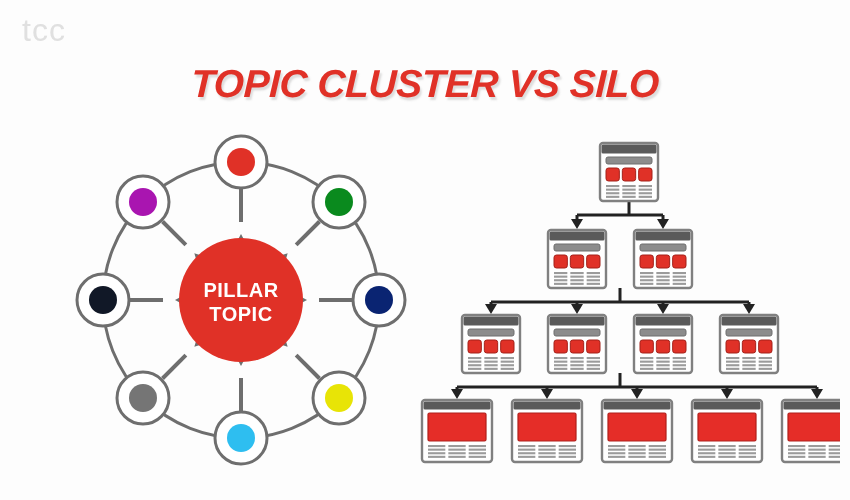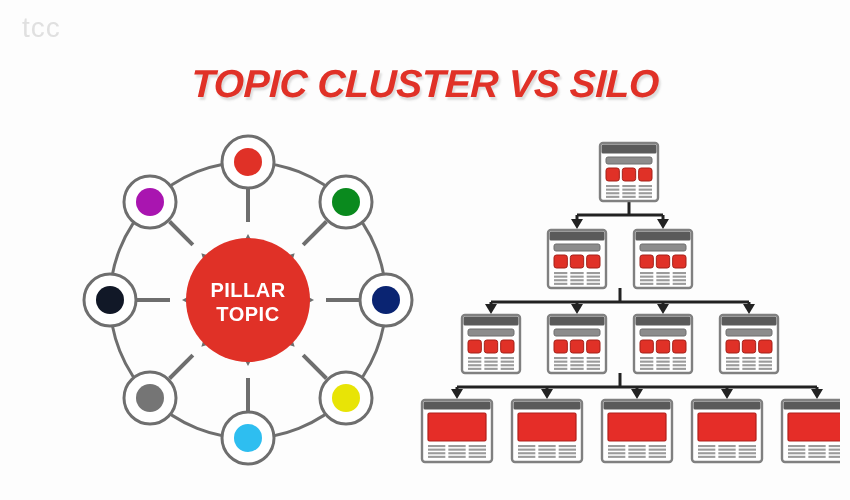--- a/index.html
+++ b/index.html
@@ -13,21 +13,21 @@
     font-family: "Liberation Sans", sans-serif;
     overflow: hidden;
     position: relative;
   }
 
   
   #logo {
     position: absolute;
     left: 22px;
     top: 14px;
-    font-size: 28px;
+    font-size: 32px;
     font-weight: 400;
     letter-spacing: 1px;
     color: #e0e0e0;
     line-height: 1;
     user-select: none;
   }
 
   
   #title {
     position: absolute;
@@ -40,21 +40,21 @@
     font-style: italic;
     letter-spacing: -0.5px;
     color: #e03127;
     text-shadow: 2px 3px 2px rgba(150,150,150,0.30);
     transform: skewX(-2deg);
   }
 
   
   #cluster-panel {
     position: absolute;
-    left: 53px;
+    left: 46px;
     top: 125px;
     width: 390px;
     height: 350px;
   }
   #silo-panel {
     position: absolute;
     left: 400px;
     top: 125px;
     width: 440px;
     height: 350px;

